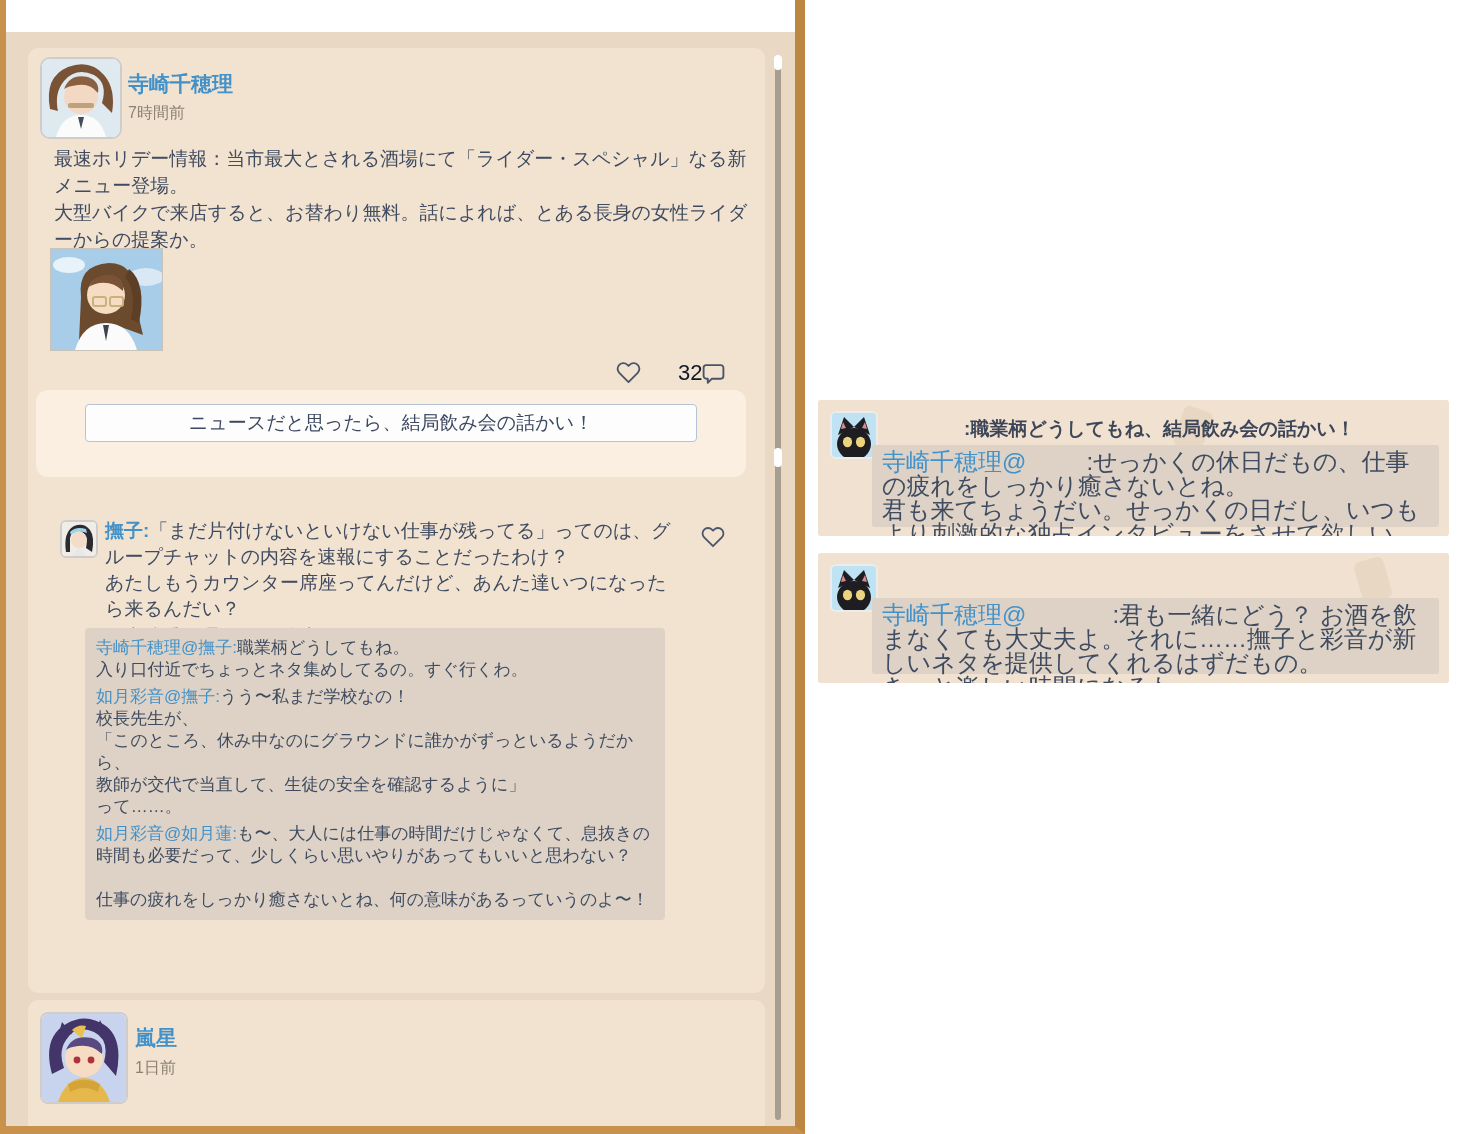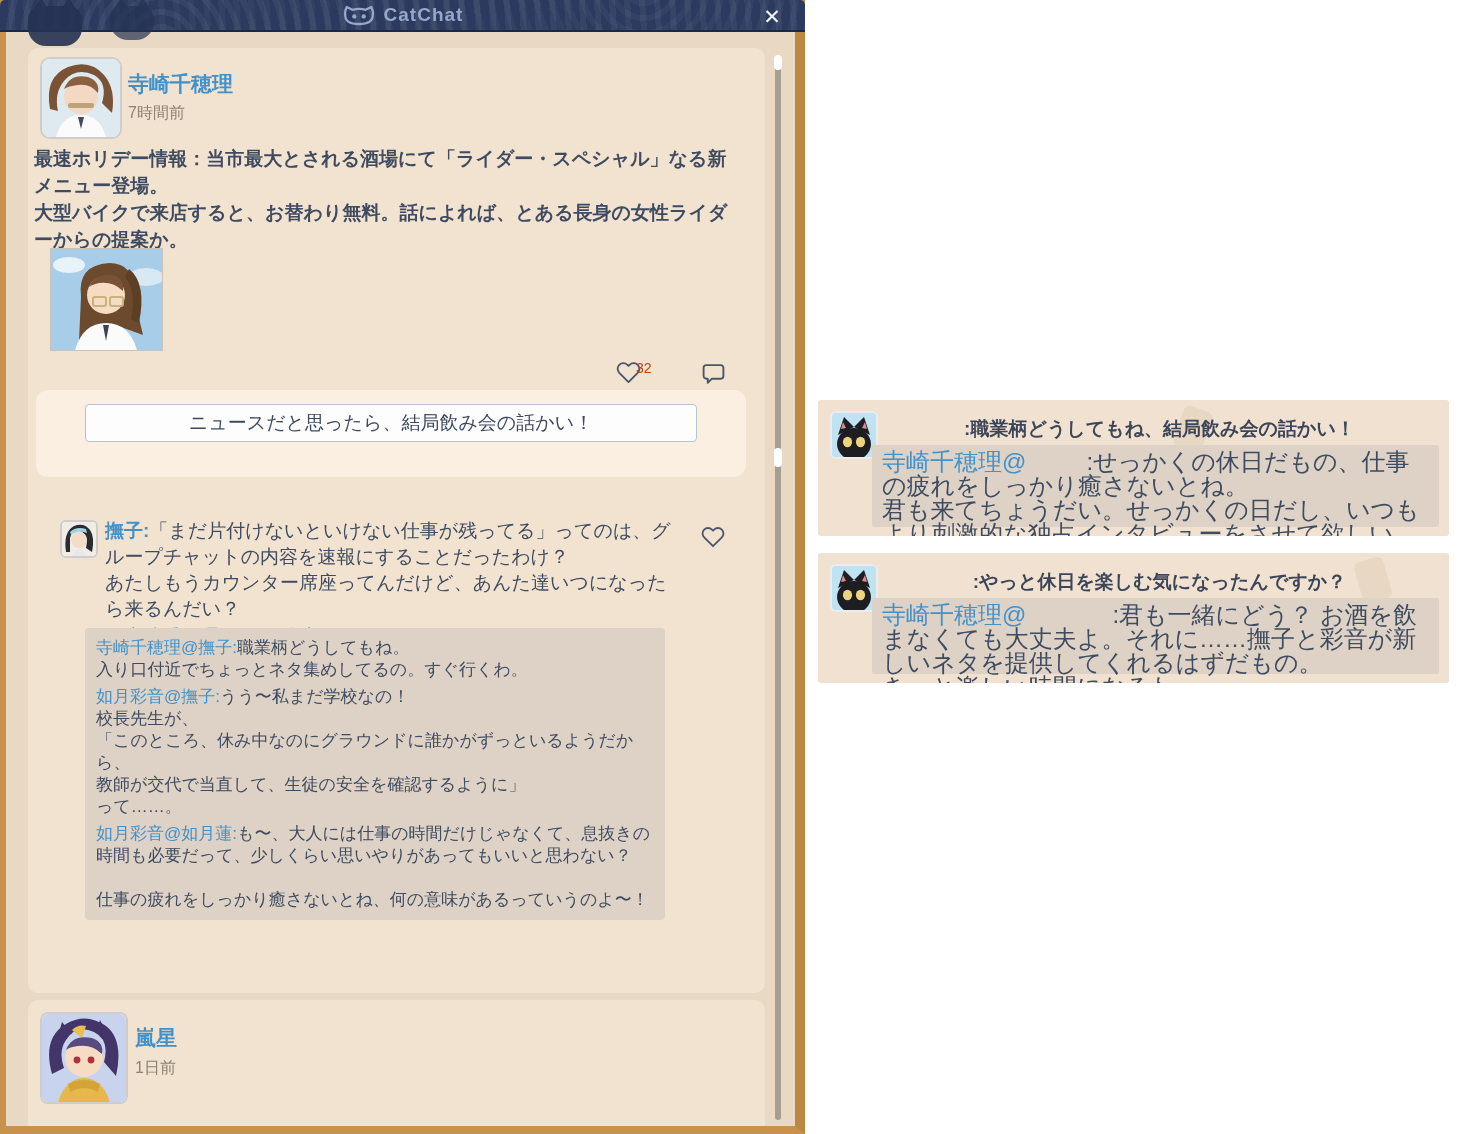--- a/index.html
+++ b/index.html
@@ -71,33 +71,33 @@
   .av-lg { left:12px; top:9px;  width:82px; height:82px; }
   .av-xl { left:12px; top:12px; width:88px; height:92px; border-radius:8px; }
   .av-sm { left:32px; top:472px; width:38px; height:38px; border-radius:6px; }
 
   .post-name { position:absolute; font-size:21px; font-weight:bold; color:#4391c9; }
   .post-time { position:absolute; font-size:16px; color:#8b8273; }
   .p1-name { left:100px; top:22px; } .p1-time { left:100px; top:55px; }
   .p2-name { left:107px; top:24px; } .p2-time { left:107px; top:58px; }
 
   .post-body { position:absolute; font-size:19px; line-height:27px; color:#3f4b60; }
-  .p1-body { left:6px; top:97px;  width:694px;font-weight:bold; }
+  .p1-body { left:26px; top:97px;  width:694px; }
   .p2-body { left:22px; top:124px; width:694px; }
 
   .p1-image {
     position:absolute; left:22px; top:200px; width:113px; height:103px;
     border:1px solid #c9c2b8; overflow:hidden; background:#a8cde8;
   }
 
   .like-row { position:absolute; left:0; top:310px; width:737px; height:30px; }
   .icon-heart, .icon-bubble { position:absolute; width:27px; height:25px; cursor:pointer; }
   .like-row .icon-heart  { left:587px; top:2px; }
   .like-row .icon-bubble { left:672px; top:3px; }
-  .like-count { position:absolute; left:608px; top:2px; font-size:14px; color:#c2410c; }
+  .like-count { position:absolute; left:650px; top:2px; font-size:22px; color:#0f172a; }
 
   .options {
     position:absolute; left:8px; top:342px; width:710px; height:87px;
     background:rgba(252,244,232,0.72); border-radius:12px;
   }
   .opt-btn {
     position:absolute; left:49px; width:612px; height:38px;
     background:#fdfdfd; border:1px solid #b6c2d6; border-radius:4px;
     display:flex; align-items:center; justify-content:center;
     font-size:19px; color:#3d4960; cursor:pointer;
@@ -154,41 +154,20 @@
   .at-gap { display:inline-block; height:1px; }
   .g1 { width:60px; } .g2 { width:86px; }
 
   svg { display:block; }
 </style>
 </head>
 <body>
 
 <div class="window">
 
-  <div class="titlebar">
-    <div class="tb-cat-a">
-      <div class="tb-ear" style="left:4px;"></div>
-        <div class="tb-ear" style="right:4px;"></div>
-    </div>
-    <div class="tb-cat-b">
-      <div class="tb-ear" style="left:2px;"></div>
-        <div class="tb-ear" style="right:2px;"></div>
-    </div>
-    <div class="tb-title">
-      <span>
-        <svg width="34" height="25" viewBox="0 0 36 26">
-          <path d="M5 4 L11 7 Q18 5 25 7 L31 4 Q33.5 9 32.5 13 Q32.5 22 18 22 Q3.5 22 3.5 13 Q2.5 9 5 4 Z" fill="none" stroke="#95a8cc" stroke-width="2.4" stroke-linejoin="round"></path>
-          <circle cx="13" cy="14" r="2.3" fill="#95a8cc"></circle>
-          <circle cx="23" cy="14" r="2.3" fill="#95a8cc"></circle>
-        </svg>
-      </span>
-      <span class="app-name">CatChat</span>
-    </div>
-    <div class="close-btn">✕</div>
-  </div>
 
   <div class="content">
 
     <div class="tile lt" style="left:210px;top:40px;width:36px;height:50px;transform:rotate(24deg);"></div>
     <div class="tile dk" style="left:500px;top:90px;width:34px;height:48px;transform:rotate(-18deg);"></div>
     <div class="tile lt" style="left:660px;top:170px;width:36px;height:52px;transform:rotate(12deg);"></div>
     <div class="tile dk" style="left:330px;top:300px;width:34px;height:48px;transform:rotate(40deg);"></div>
     <div class="tile lt" style="left:600px;top:420px;width:34px;height:50px;transform:rotate(-30deg);"></div>
     <div class="tile dk" style="left:150px;top:620px;width:34px;height:48px;transform:rotate(18deg);"></div>
     <div class="tile lt" style="left:690px;top:700px;width:36px;height:52px;transform:rotate(-14deg);"></div>
@@ -344,18 +323,17 @@
       <rect width="44" height="44" fill="#bfe3f2"></rect>
       <path d="M6 22 L12 4 L22 14 Z" fill="#1d1d22"></path>
       <path d="M38 22 L32 4 L22 14 Z" fill="#1d1d22"></path>
       <path d="M11 9 L14 15 L9 16 Z" fill="#d98a8a"></path>
       <path d="M33 9 L30 15 L35 16 Z" fill="#d98a8a"></path>
       <ellipse cx="22" cy="31" rx="17" ry="16" fill="#1d1d22"></ellipse>
       <ellipse cx="15.5" cy="29" rx="4.6" ry="5.2" fill="#ecd37e"></ellipse>
       <ellipse cx="28.5" cy="29" rx="4.6" ry="5.2" fill="#ecd37e"></ellipse>
     </svg>
   </div>
-  <div class="player-line">:やっと休日を楽しむ気になったんですか？</div>
   <div class="reply-box">
     <span class="blue">寺崎千穂理</span><span class="blue">@</span><span class="at-gap g2"></span><span class="pre">:君も一緒にどう？ お酒を飲まなくても大丈夫よ。それに……撫子と彩音が新しいネタを提供してくれるはずだもの。
 きっと楽しい時間になるわ。</span>
   </div>
 </div>
 
 </body></html>

